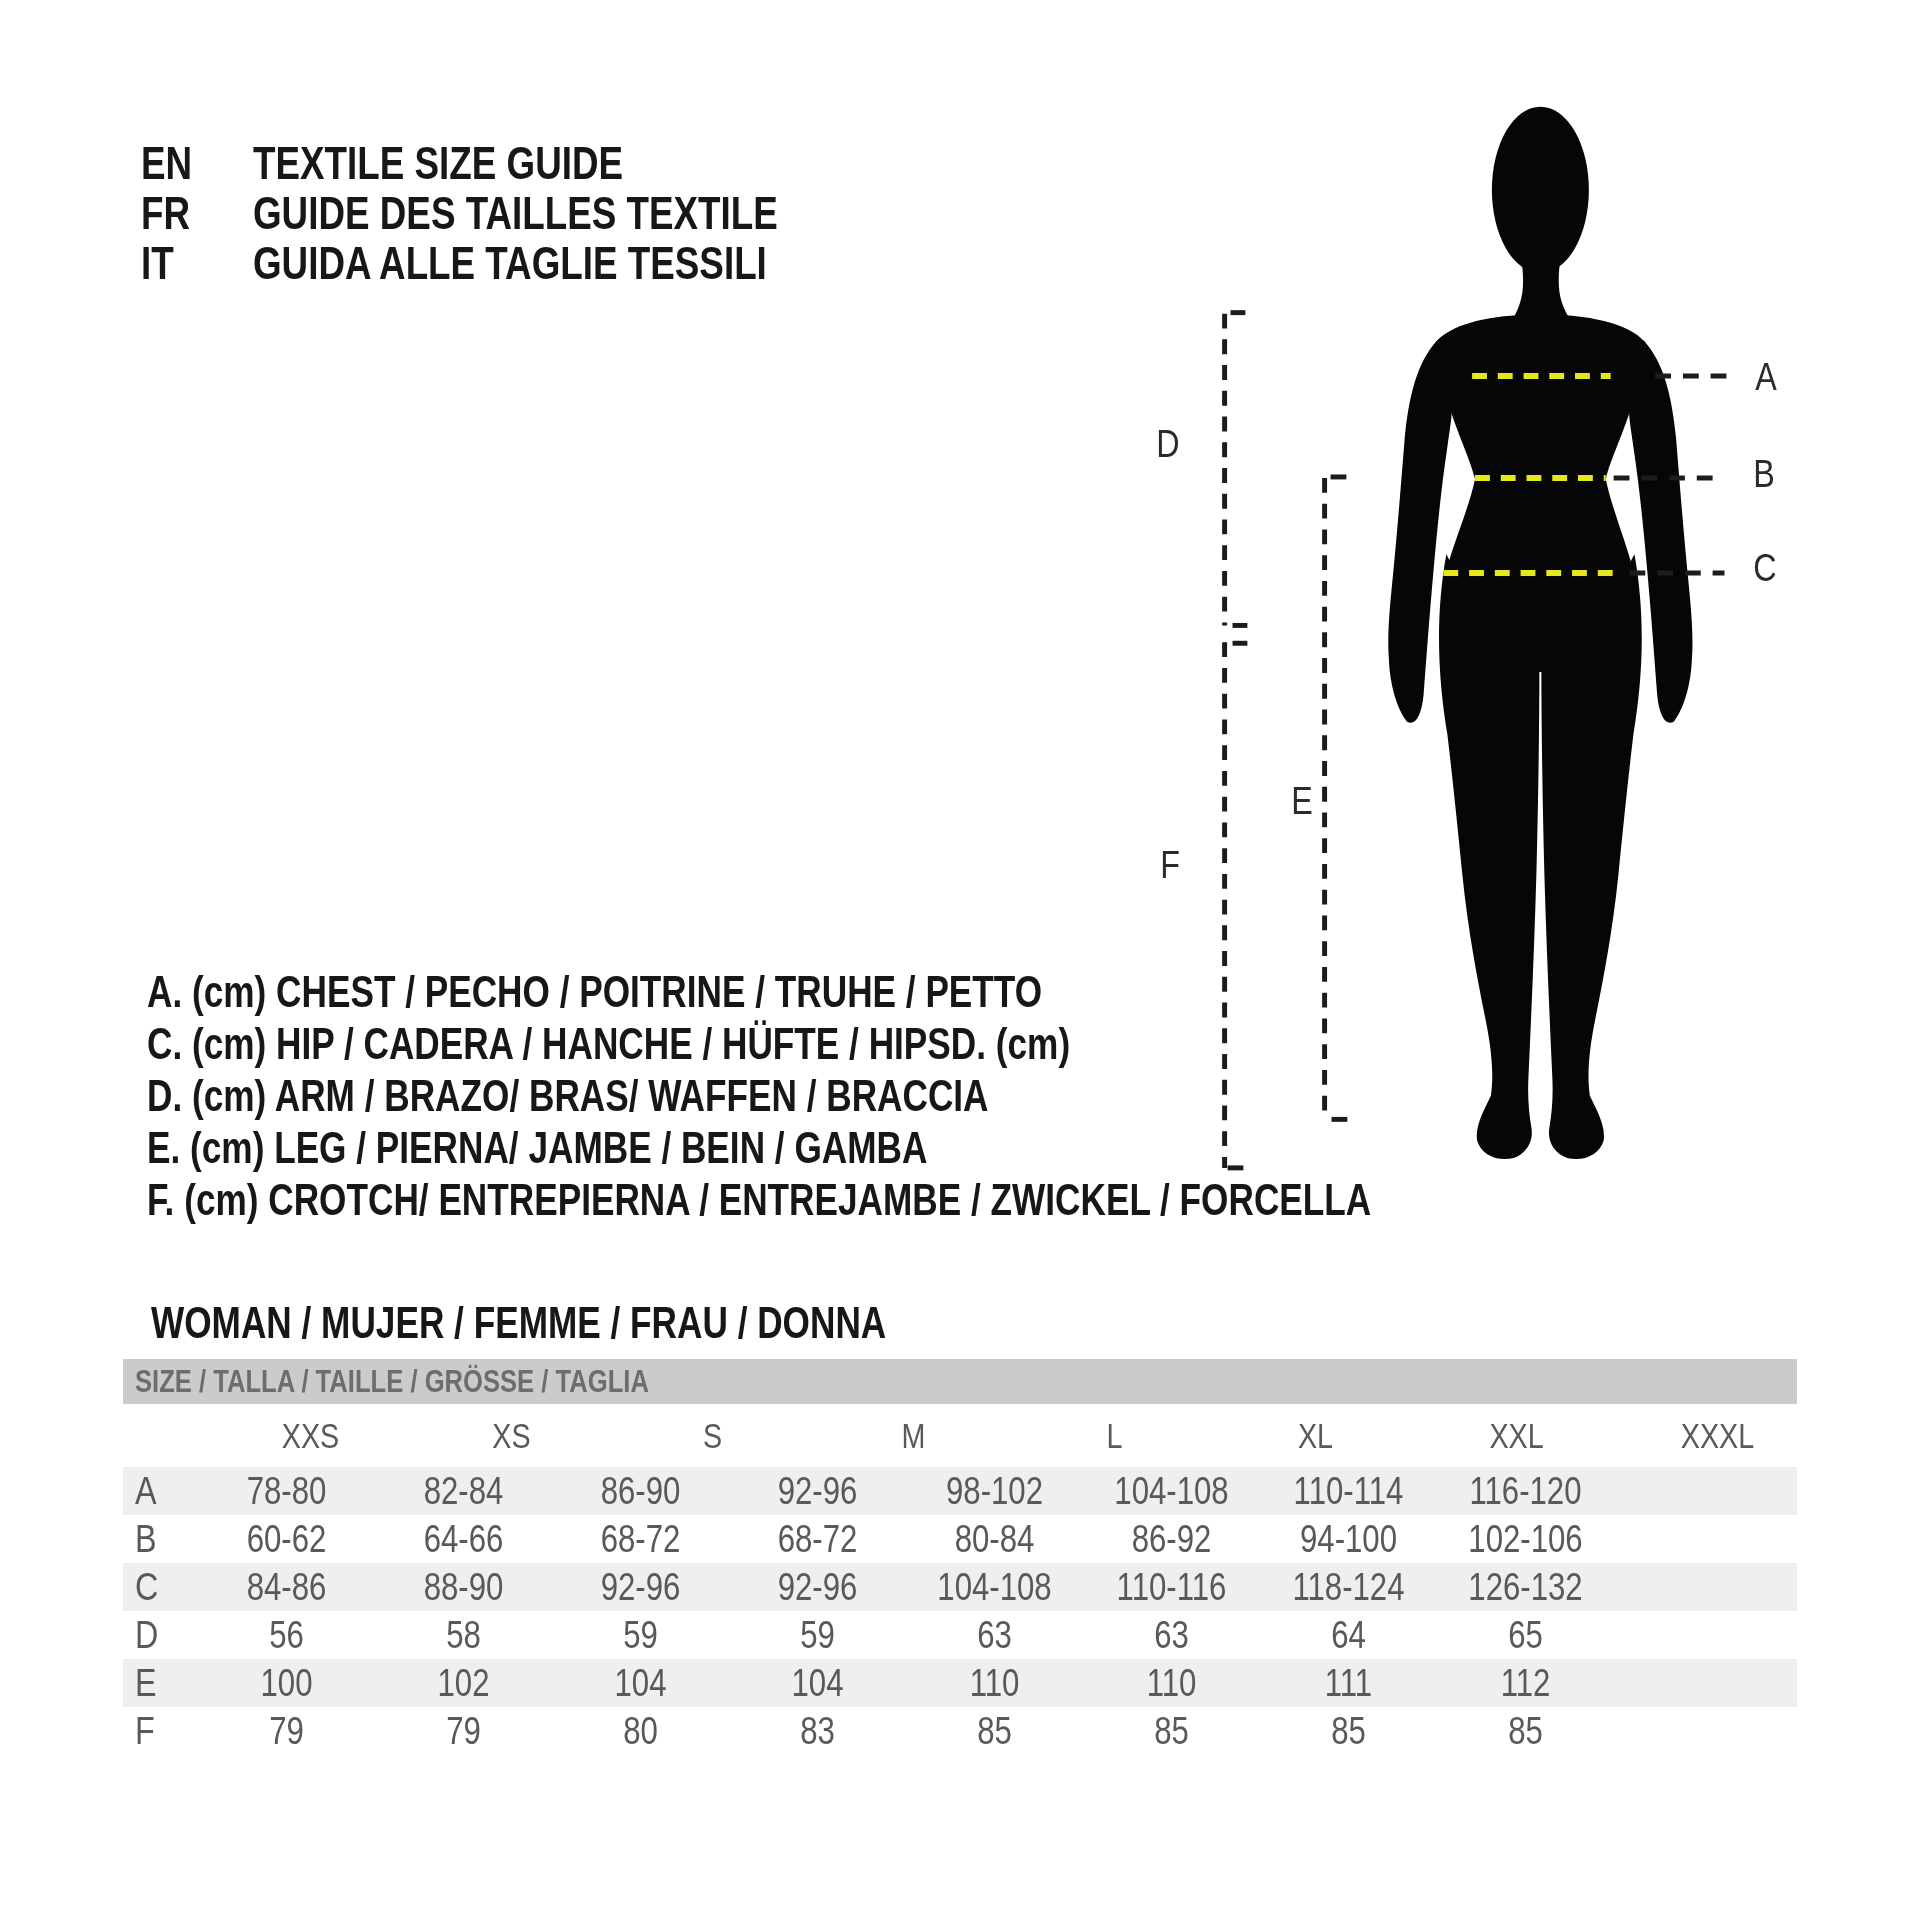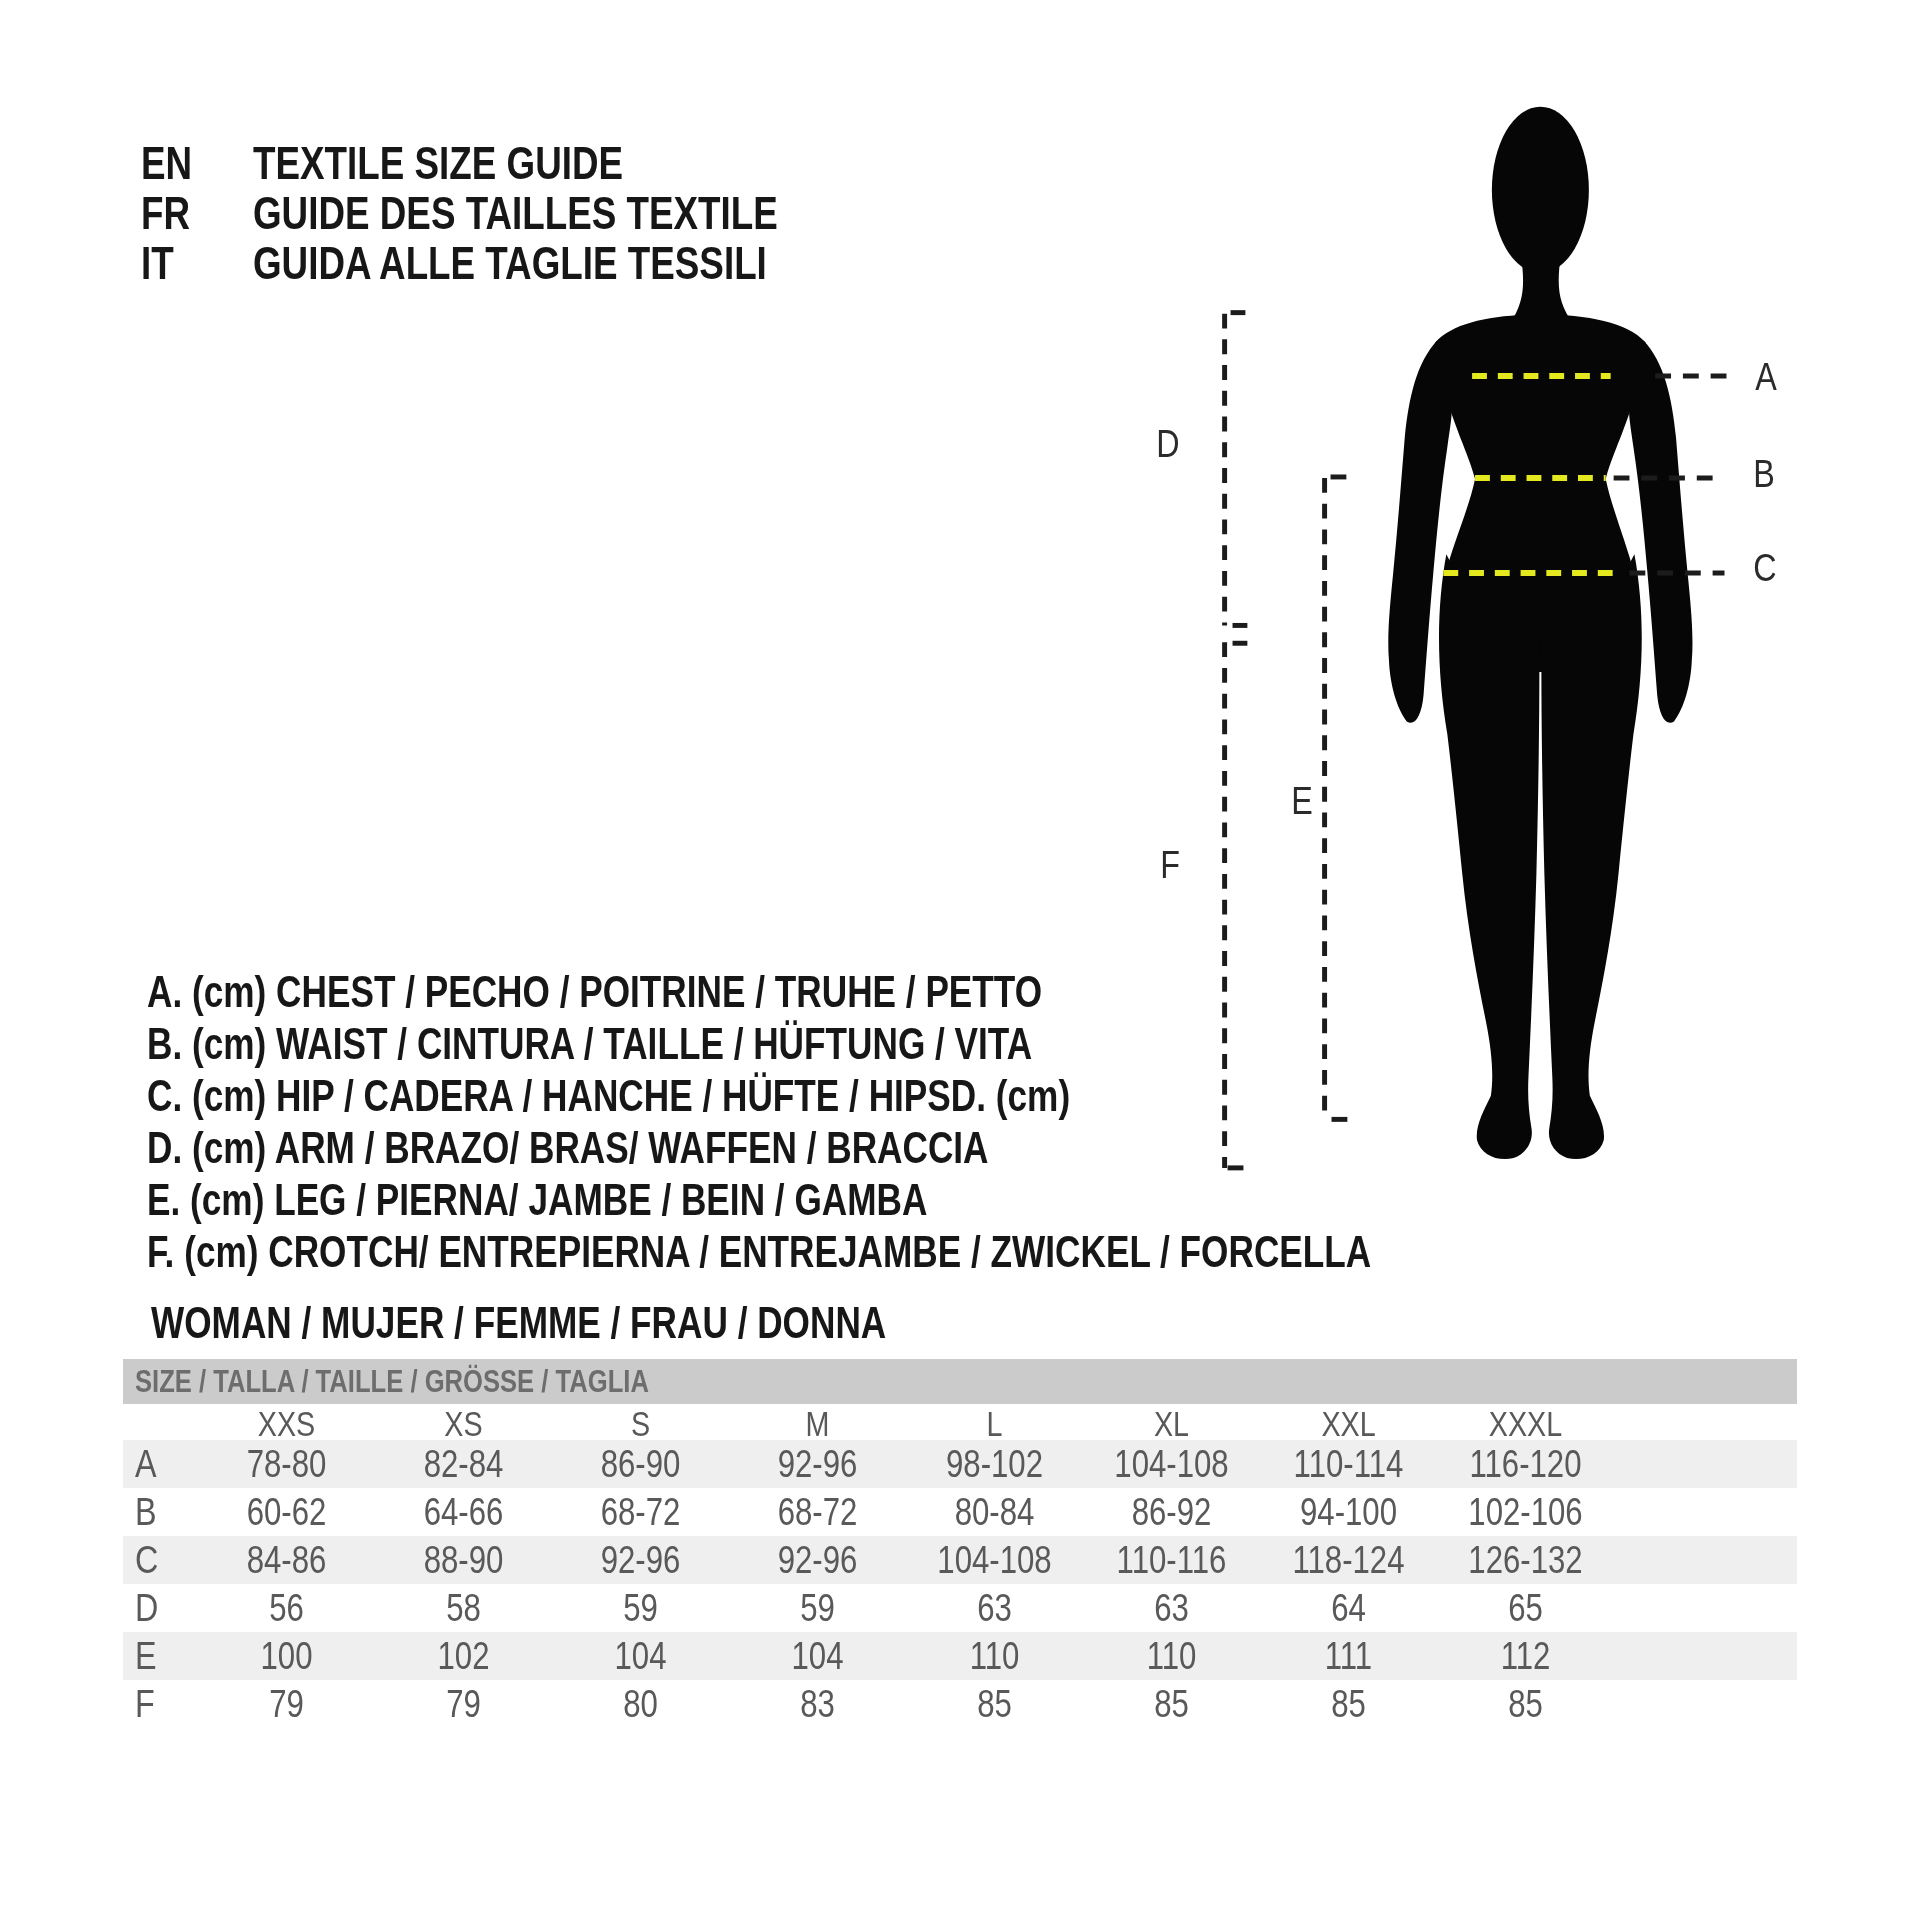--- a/index.html
+++ b/index.html
@@ -29,21 +29,21 @@
   .legend-row{height:52px;line-height:52px;font-size:44px;font-weight:700;margin-left:8px;}
   
   #woman-title{position:absolute;left:139px;top:1297px;font-size:44px;font-weight:700;
     line-height:52px;color:var(--ink,#171717);margin-left:12px;}
   
   #size-table{position:absolute;left:123px;top:1359px;width:1674px;}
   #table-header-bar{height:45px;line-height:45px;background:var(--header_bar_bg,#cbcbcb);
     color:var(--header_bar_text,#6d6d6d);font-size:32px;font-weight:700;padding-left:12px;
     box-sizing:border-box;}
   .trow{display:grid;grid-template-columns:75px repeat(8,177px) 1fr;align-items:center;}
-  .trow.sizes{height:36px;}
+  .trow.sizes{height:63px;gap:24px;}
   .trow.data{height:48px;}
   .trow.band{background:var(--row_band,#efefef);}
   .th-size{font-size:35px;color:var(--table_text,#59595b);text-align:center;
     transform:scaleX(0.82);transform-origin:center;}
   .td-val{font-size:38px;color:var(--table_text,#59595b);text-align:center;
     transform:scaleX(0.82);transform-origin:center;}
   .td-label{font-size:38px;color:var(--table_text,#59595b);padding-left:14px;
     transform:scaleX(0.85);transform-origin:0 50%;}
 </style>
 </head>
@@ -118,21 +118,20 @@
 
   <div class="mletter" style="left:1744px;top:358px;">A</div>
   <div class="mletter" style="left:1742px;top:455px;">B</div>
   <div class="mletter" style="left:1743px;top:549px;">C</div>
   <div class="mletter" style="left:1146px;top:425px;">D</div>
   <div class="mletter" style="left:1280px;top:782px;">E</div>
   <div class="mletter" style="left:1148px;top:846px;">F</div>
 
   <section id="legend">
     <div class="legend-row"><span class="cx">A. (cm) CHEST / PECHO / POITRINE / TRUHE / PETTO</span></div>
-    <div class="legend-row"><span class="cx">B. (cm) WAIST / CINTURA / TAILLE / HÜFTUNG / VITA</span></div>
     <div class="legend-row"><span class="cx">C. (cm) HIP / CADERA / HANCHE / HÜFTE / HIPSD. (cm)</span></div>
     <div class="legend-row"><span class="cx">D. (cm) ARM / BRAZO/ BRAS/ WAFFEN / BRACCIA</span></div>
     <div class="legend-row"><span class="cx">E. (cm) LEG / PIERNA/ JAMBE / BEIN / GAMBA</span></div>
     <div class="legend-row"><span class="cx">F. (cm) CROTCH/ ENTREPIERNA / ENTREJAMBE / ZWICKEL / FORCELLA</span></div>
   </section>
 
   <div id="woman-title"><span class="cx">WOMAN / MUJER / FEMME / FRAU / DONNA</span></div>
 
   <div id="size-table">
     <div id="table-header-bar"><span class="cx">SIZE / TALLA / TAILLE / GRÖSSE / TAGLIA</span></div>

